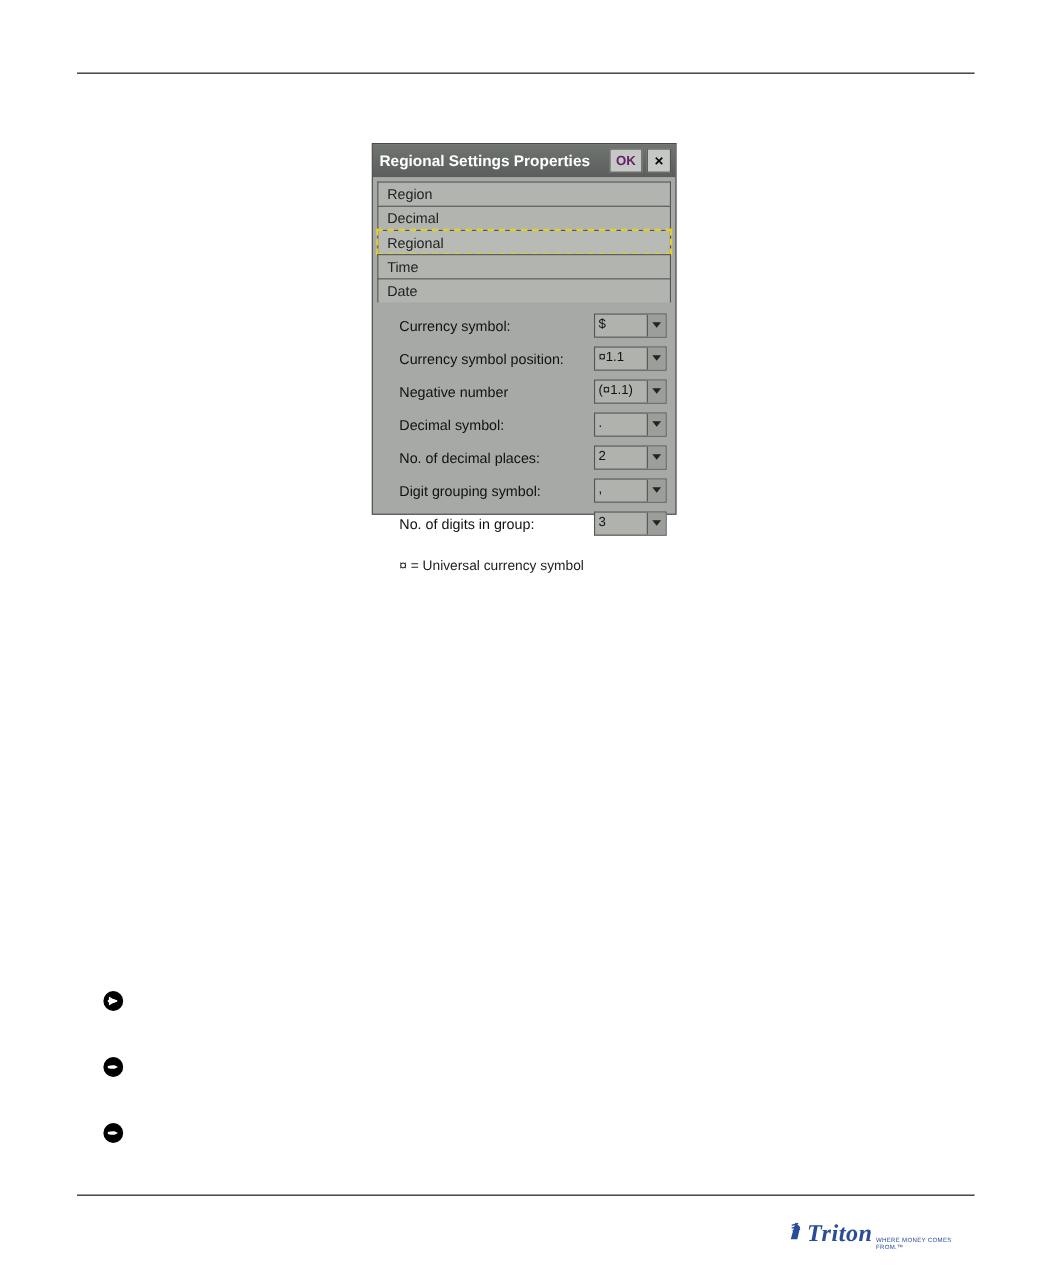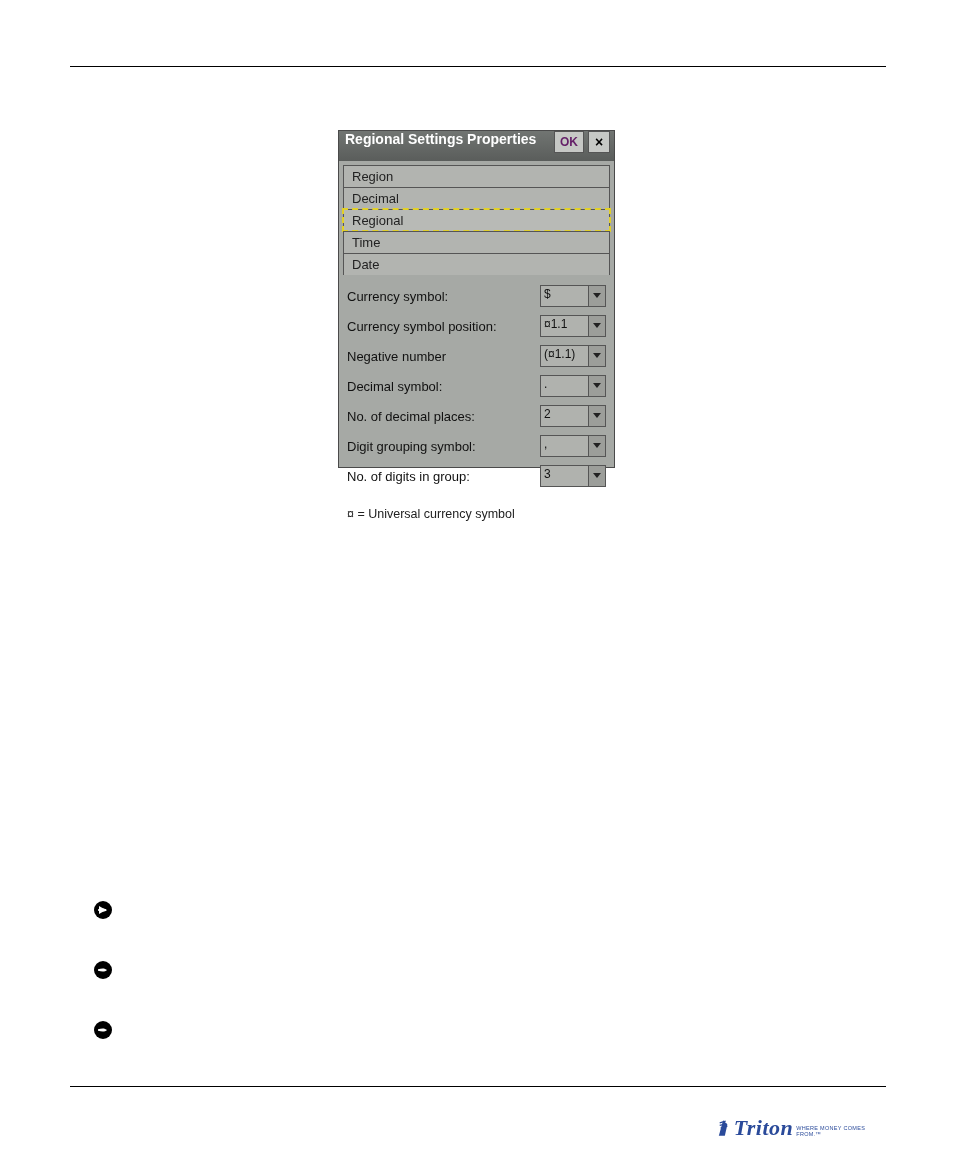--- a/index.html
+++ b/index.html
@@ -32,20 +32,21 @@
     width: 277px;
     height: 338px;
     background: #a6a9a4;
     box-sizing: border-box;
     border: 1px solid #4a4a4a;
     filter: grayscale(0.2);
   }
   .titlebar {
     height: 30px;
     display: flex;
+    align-items: center;
     background: linear-gradient(#707572, #595d5b);
     color: #fff;
     font-weight: bold;
     font-size: 14px;
     padding-left: 6px;
   }
   .title-txt { flex: 1; }
   .btn-ok {
     width: 28px; height: 20px;
     background: #c6c8c4;
@@ -78,21 +79,21 @@
     padding: 3px 8px;
     background: #b2b4af;
     position: relative;
   }
   .tab.active {
     background: #b8bab5;
     outline: 2px dashed #e8d200;
     outline-offset: -1px;
   }
   .body {
-    padding: 10px 8px 0 8px;
+    padding: 10px 8px 0 24px;
     font-size: 13px;
     color: #111;
   }
   .row {
     display: flex;
     align-items: center;
     margin-bottom: 8px;
   }
   .lbl { flex: 1; }
   .combo {
@@ -141,21 +142,21 @@
   .b3 { top: 1020px; }
 
   
   .logo {
     position: absolute;
     left: 718px;
     top: 1108px;
     width: 160px;
     height: 40px;
     display: flex;
-    align-items: center;
+    align-items: flex-start;
   }
   .logo-mark {
     font-family: 'Times New Roman', serif;
     font-style: italic;
     font-weight: bold;
     font-size: 22px;
     color: #2a4a9a;
     letter-spacing: 0.5px;
   }
   .logo-icon {

